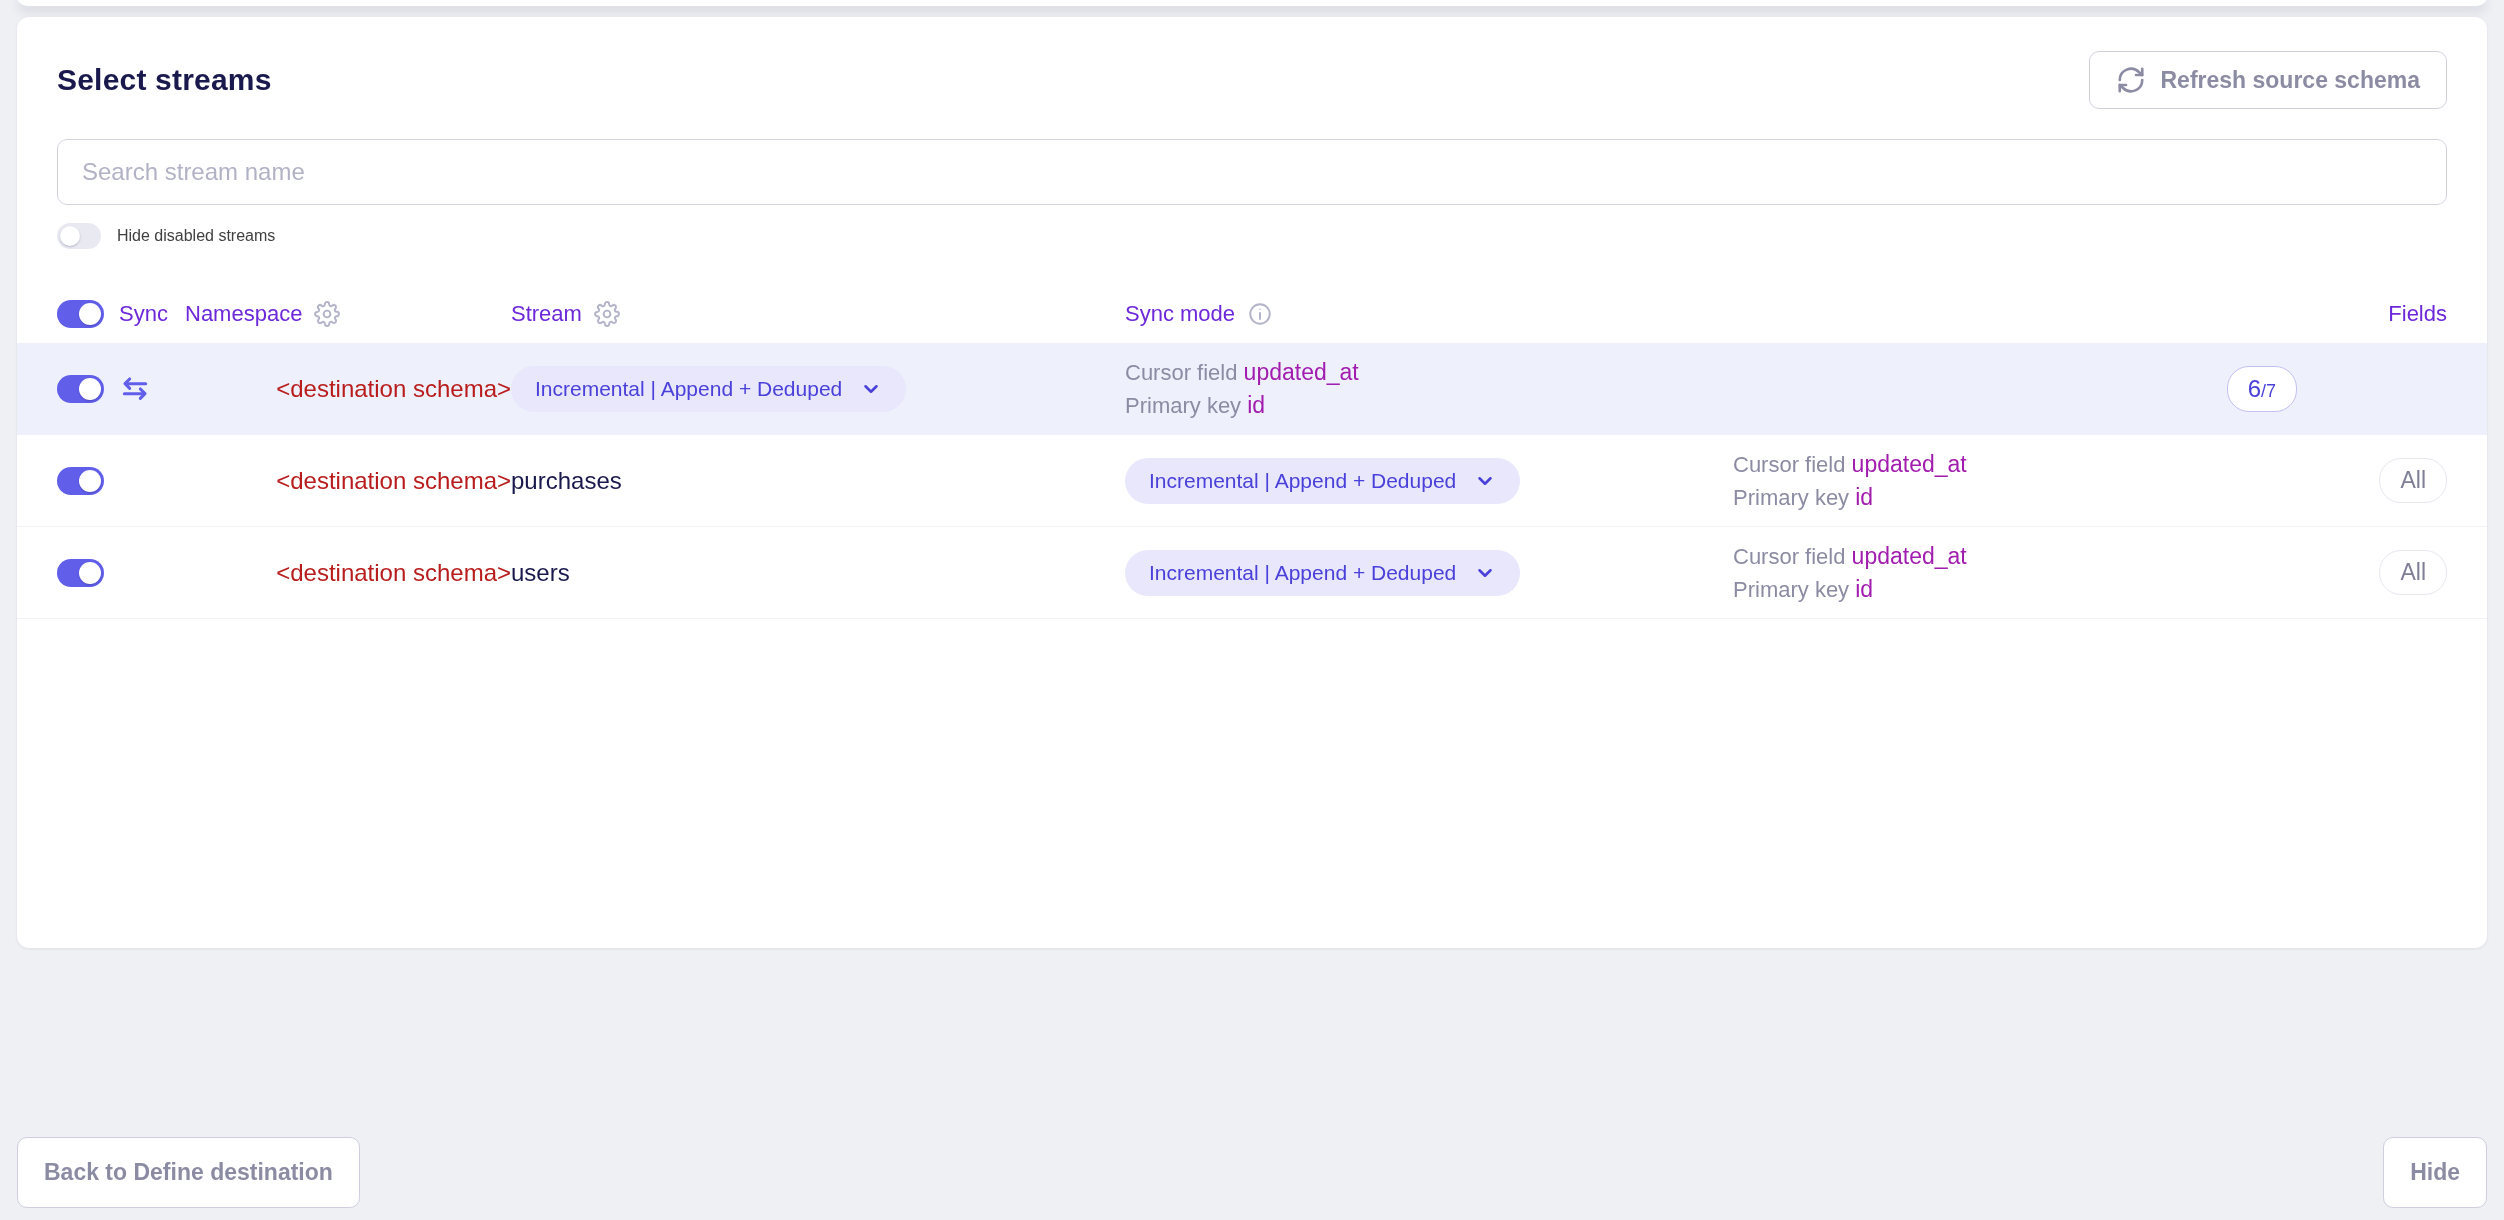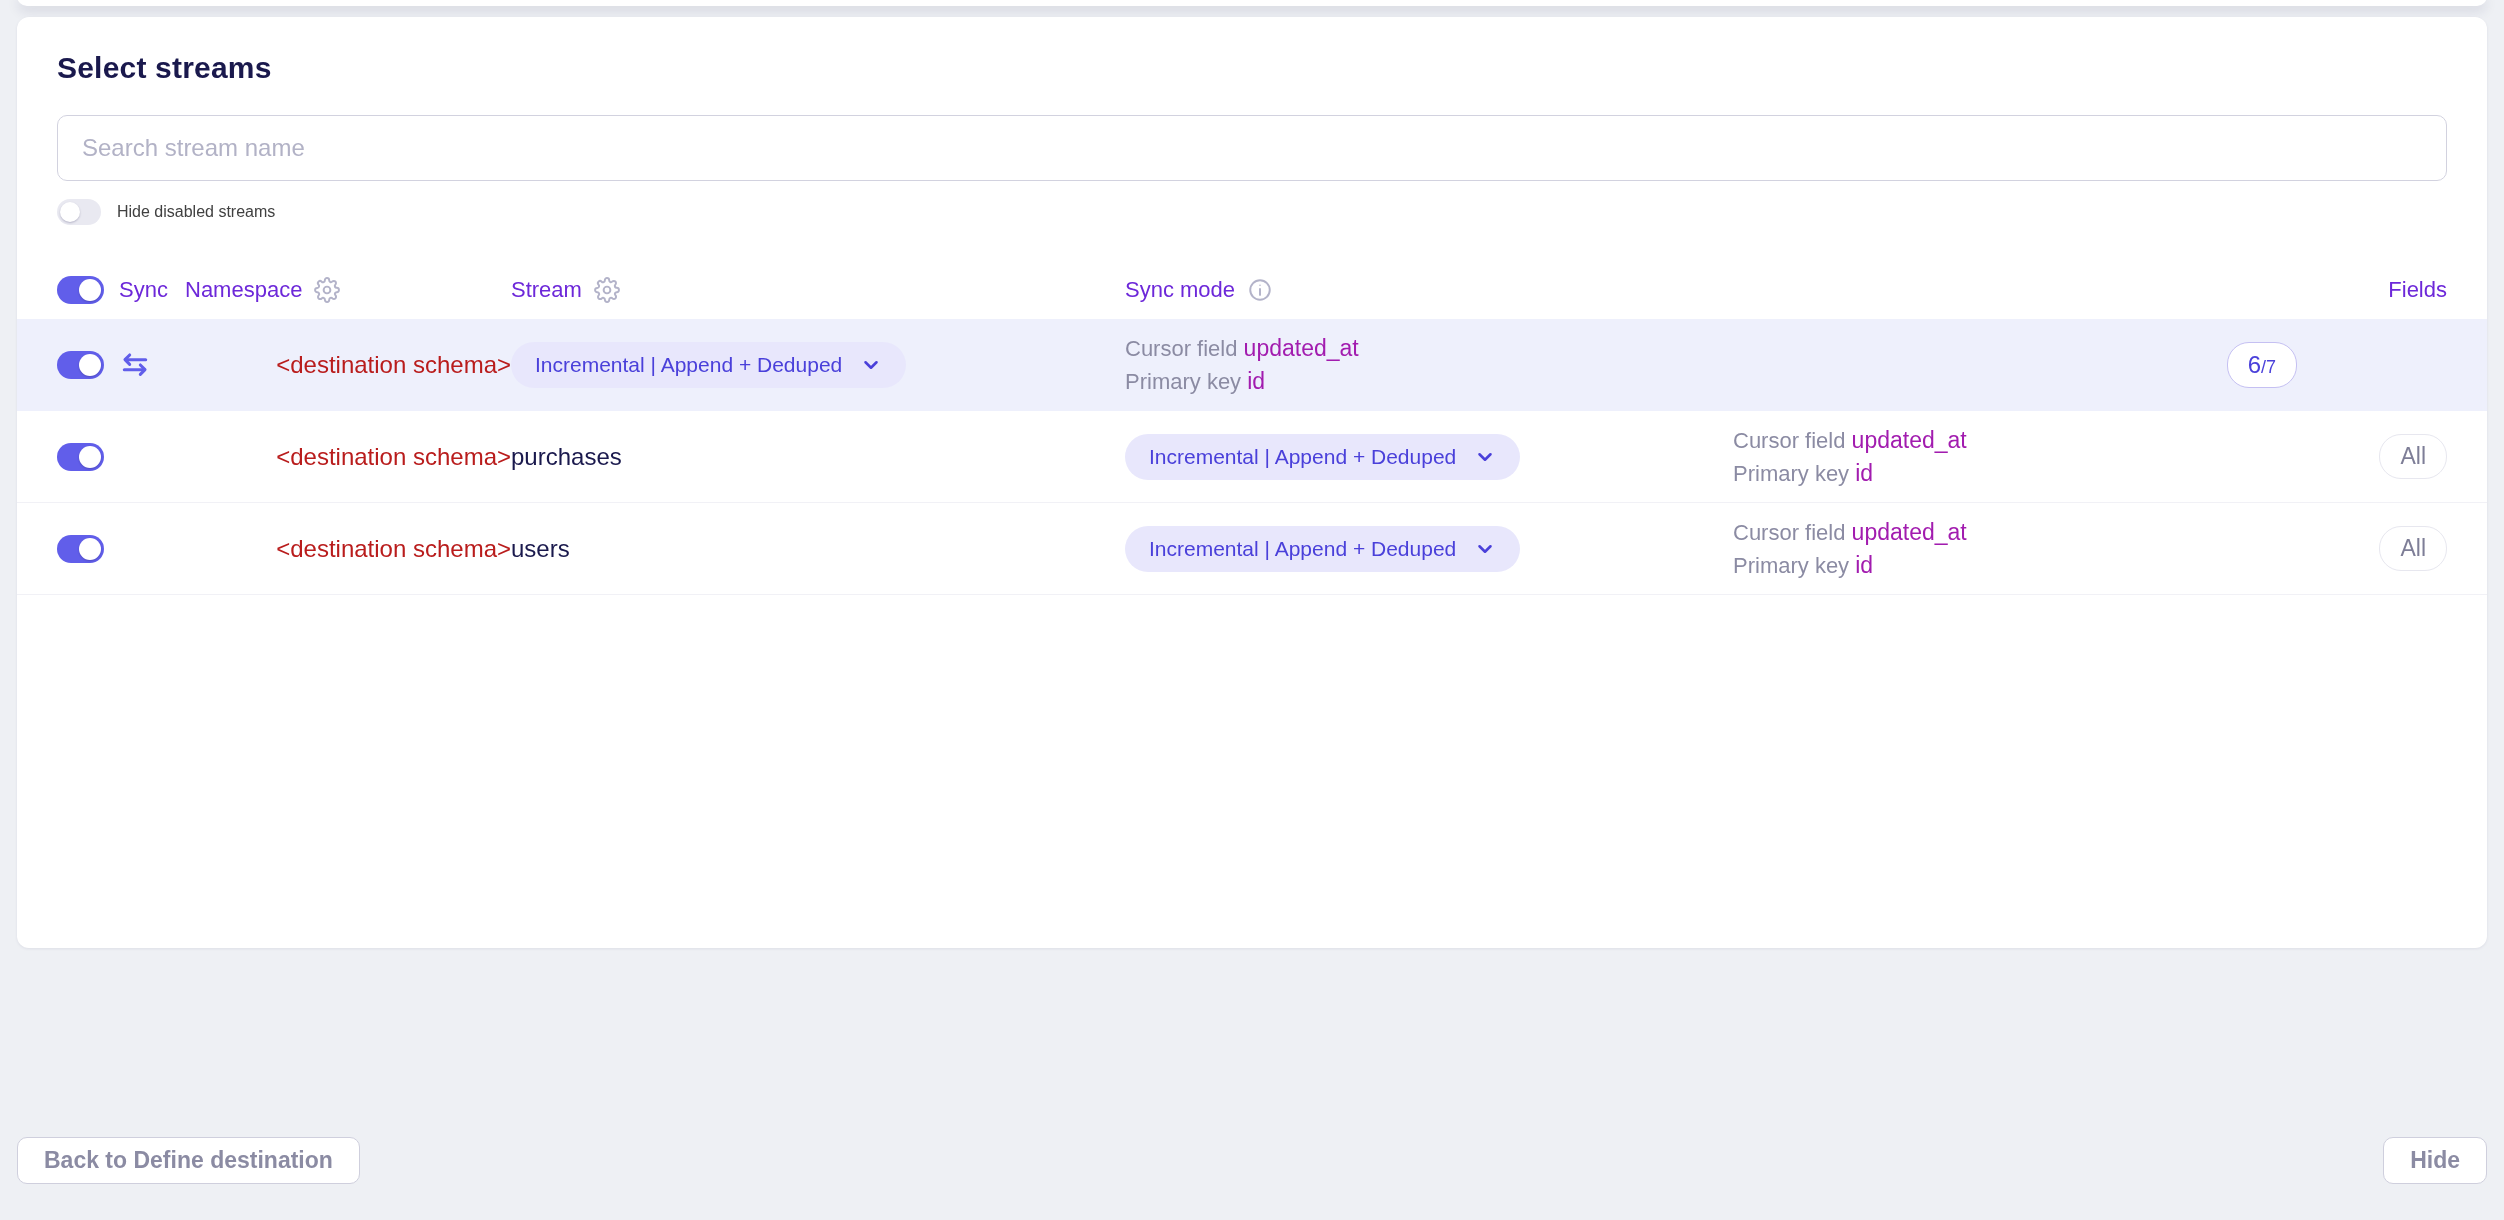--- a/index.html
+++ b/index.html
@@ -91,31 +91,42 @@
   .badge-all { border:1px solid #e7e7ef; color:#7e7e97; }
   .badge-all .main { font-size:23px; }
   .swap-icon { color:#615eea; display:flex; align-items:center; }
   .icon-gray { color:#b3b3c9; display:flex; align-items:center; }
   
   .footer {
     position:absolute; left:0; right:0; top:1137px;
     display:flex; justify-content:space-between; align-items:center;
     padding:0 17px;
   }
-  .footer .btn { height:47px; font-size:23px; }
+  .footer .btn { height:71px; font-size:23px; }
 </style>
 </head>
 <body>
 
 <div class="prev-card-edge"></div>
 
 <div class="card">
 
   <div class="card-head">
     <div class="page-title">Select streams</div>
+    <button class="btn">
+      <span class="icon" style="display:flex">
+        <svg width="30" height="30" viewBox="0 0 24 24" fill="none" stroke="currentColor" stroke-width="2.1" stroke-linecap="round" stroke-linejoin="round">
+          <path d="M21 3v5h-5"></path>
+          <path d="M3 12a9 9 0 0 1 15.3-6.4L21 8"></path>
+          <path d="M3 21v-5h5"></path>
+          <path d="M21 12a9 9 0 0 1-15.3 6.4L3 16"></path>
+        </svg>
+      </span>
+      <span>Refresh source schema</span>
+    </button>
   </div>
 
   <div class="search-wrap">
     <input class="search-input" type="text" placeholder="Search stream name" style="">
   </div>
 
   <div class="hide-row">
     <div class="toggle sm off">
         <div class="knob"></div>
       </div>

